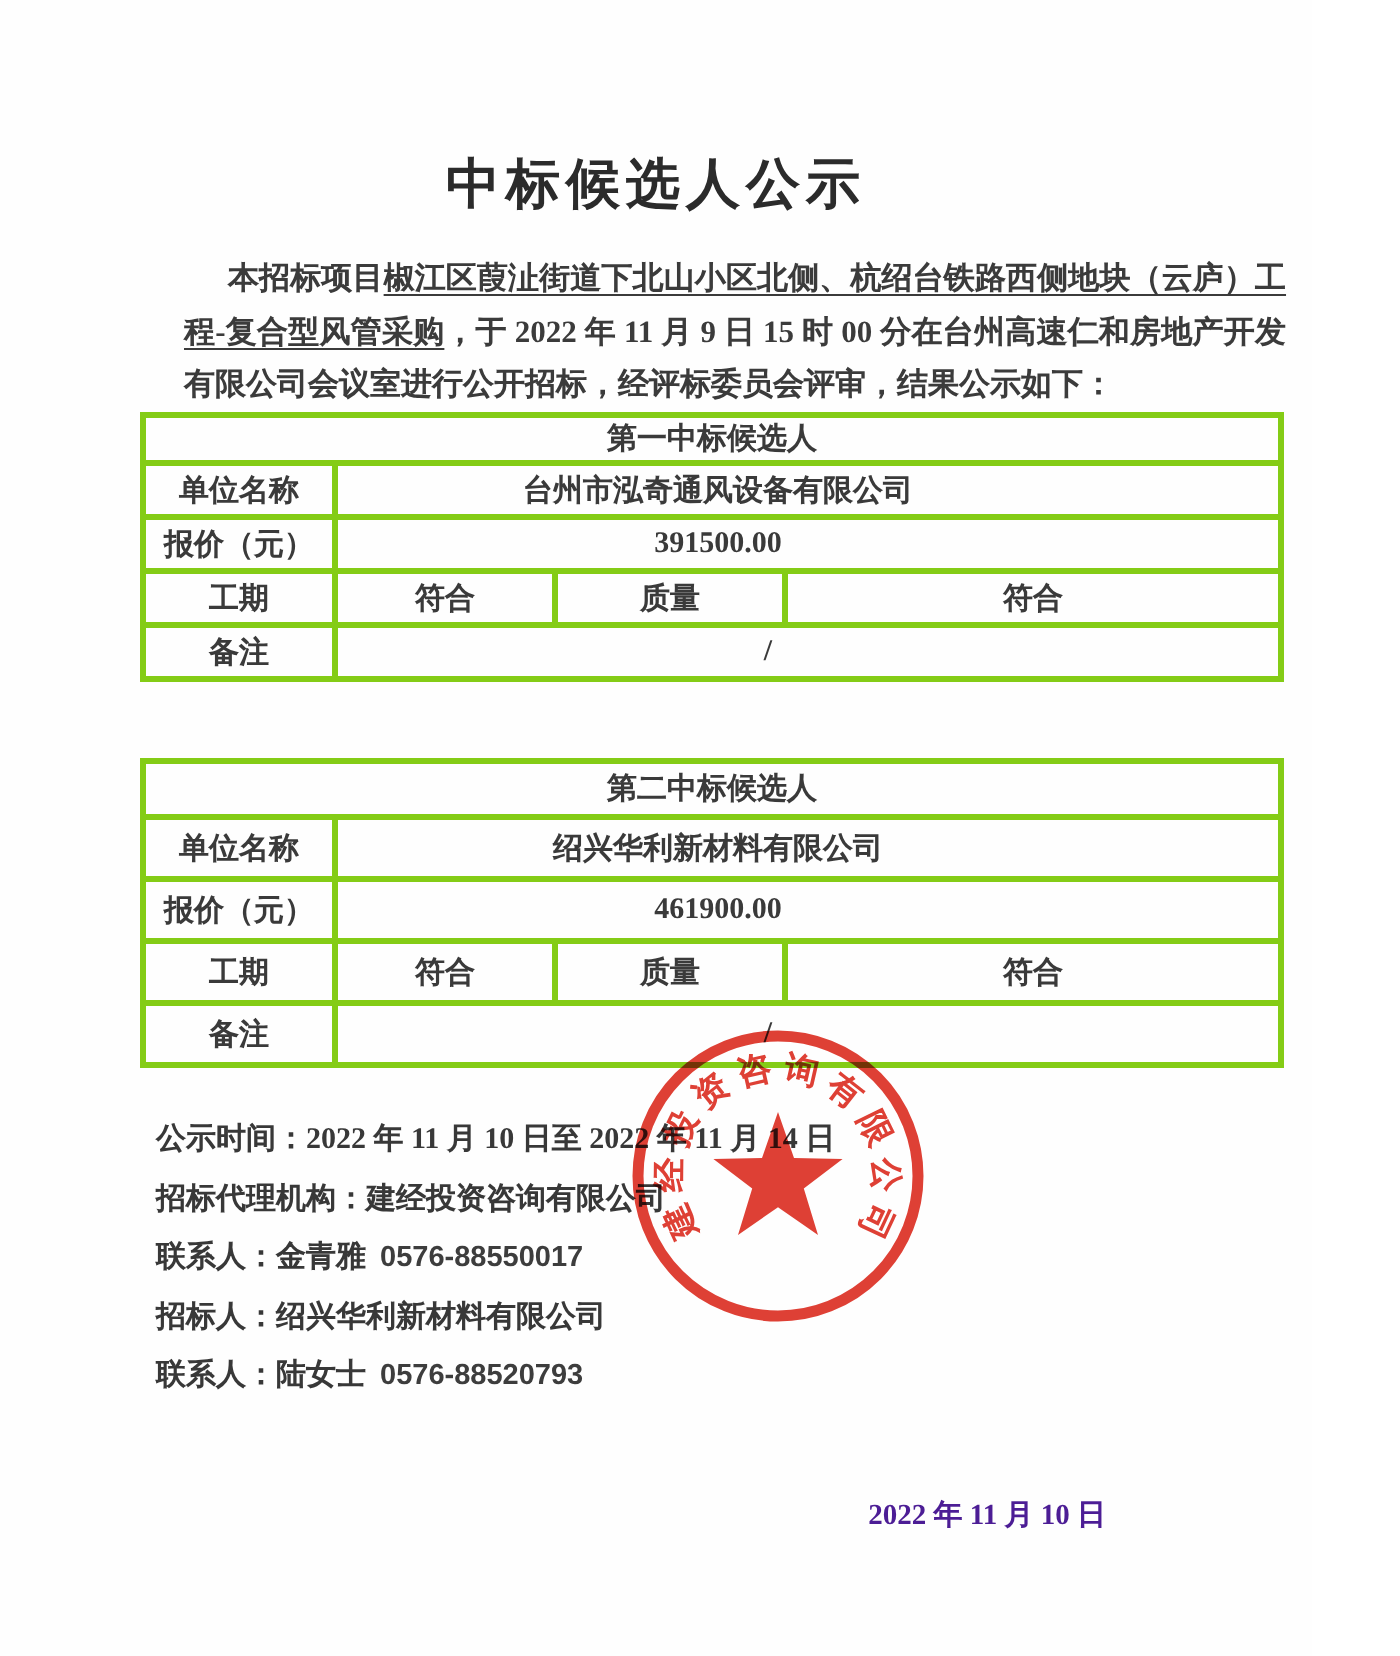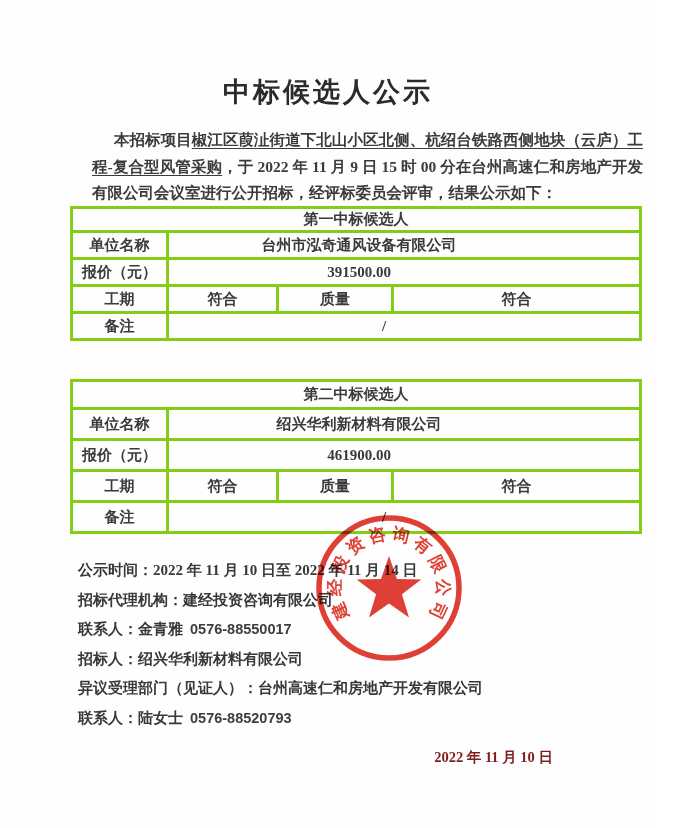--- a/index.html
+++ b/index.html
@@ -52,21 +52,21 @@
     height:29.5px;line-height:29.5px;
     font-size:15px;font-weight:600;color:#383838;
     white-space:nowrap;
   }
   .phone{
     font-family:"Liberation Sans","DejaVu Sans",sans-serif;
     font-weight:700;font-size:14.5px;margin-left:7px;color:#3d3d3d;margin-top:20px;
   }
   .doc-date{
     position:absolute;top:748px;right:103px;
-    font-size:14.5px;font-weight:600;color:#7f1d1d;
+    font-size:14.5px;font-weight:600;color:#4c1d95;
     white-space:nowrap;
   }
   .seal{
     position:absolute;top:508px;left:309px;
     width:160px;height:160px;
     mix-blend-mode:multiply;opacity:.92;
     pointer-events:none;
   }
   .seal text{
     font-family:"Liberation Serif","DejaVu Serif",serif;
@@ -145,21 +145,20 @@
         <td colspan="3" class="remark-val">/</td>
       </tr>
     </tbody>
   </table>
 
   <div class="footer">
     <div class="f-line"><span>公示时间：2022 年 11 月 10 日至 2022 年 11 月 14 日</span><span class="phone"></span></div>
     <div class="f-line"><span>招标代理机构：建经投资咨询有限公司</span><span class="phone"></span></div>
     <div class="f-line"><span>联系人：金青雅</span><span class="phone">0576-88550017</span></div>
     <div class="f-line"><span>招标人：绍兴华利新材料有限公司</span><span class="phone"></span></div>
-    <div class="f-line"><span>异议受理部门（见证人）：台州高速仁和房地产开发有限公司</span><span class="phone"></span></div>
     <div class="f-line"><span>联系人：陆女士</span><span class="phone">0576-88520793</span></div>
   </div>
 
   <div class="doc-date">2022 年 11 月 10 日</div>
 
   <svg class="seal" id="company-seal" viewBox="0 0 160 160">
     <circle id="seal-ring" cx="80" cy="80" r="70" fill="none" stroke-width="5.5" stroke="#dd2f23"></circle>
     <polygon id="seal-star" points="80,48 88,71 112.3,71.5 92.9,86.2 100,109.5 80,95.6 60,109.5 67.1,86.2 47.7,71.5 72,71" fill="#dd2f23"></polygon>
     <g id="seal-text-group">
         <text x="31.1" y="102.8" fill="#dd2f23" transform="rotate(-115.0 31.1 102.8)">建</text>

